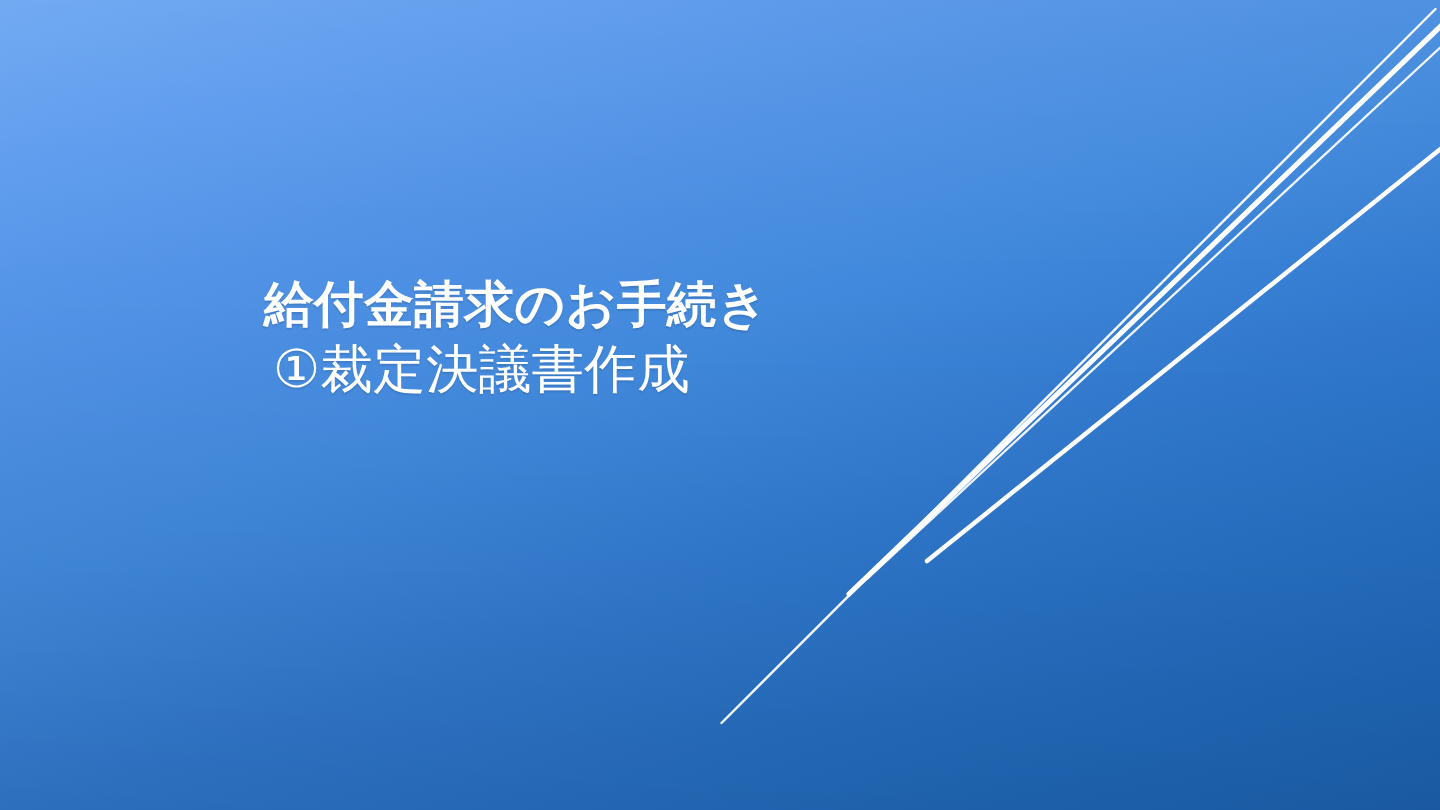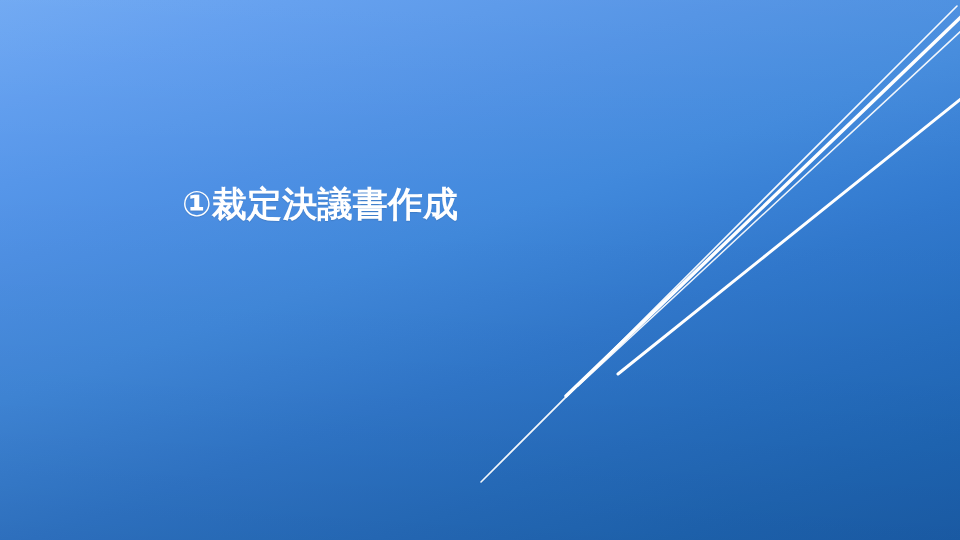--- a/index.html
+++ b/index.html
@@ -65,35 +65,36 @@
   .title-line-1 {
     font-size: 33px;
     font-weight: 700;
     letter-spacing: 0.4px;
     margin: 0 0 9px 0;
     text-shadow: 0 1px 1px rgba(0,0,0,0.12);
   }
 
   .title-line-2 {
     font-size: 35px;
-    font-weight: 700;
+    font-weight: 400;
     letter-spacing: 0.2px;
     margin: 0 0 0 6px;
     text-shadow: 0 1px 1px rgba(0,0,0,0.10);
   }
 </style>
 </head>
 <body>
 
 <div id="slide">
 
   <svg class="streaks" width="960" height="540" viewBox="0 0 960 540" aria-hidden="true">
     <line x1="957" y1="6" x2="481" y2="482" stroke="#FFFFFF" stroke-width="1.6" stroke-linecap="round" opacity="0.95"></line>
     <line x1="962" y1="16" x2="566" y2="396" stroke="#FFFFFF" stroke-width="3.4" stroke-linecap="round" opacity="1"></line>
     <line x1="962" y1="30" x2="578" y2="386" stroke="#FFFFFF" stroke-width="1.5" stroke-linecap="round" opacity="0.92"></line>
     <line x1="962" y1="98" x2="618" y2="374" stroke="#FFFFFF" stroke-width="3.0" stroke-linecap="round" opacity="1"></line>
   </svg>
 
   <div class="title-block">
+    <div class="title-line-1">給付金請求のお手続き</div>
     <div class="title-line-2">①裁定決議書作成</div>
   </div>
 
 </div>
 
 </body></html>

